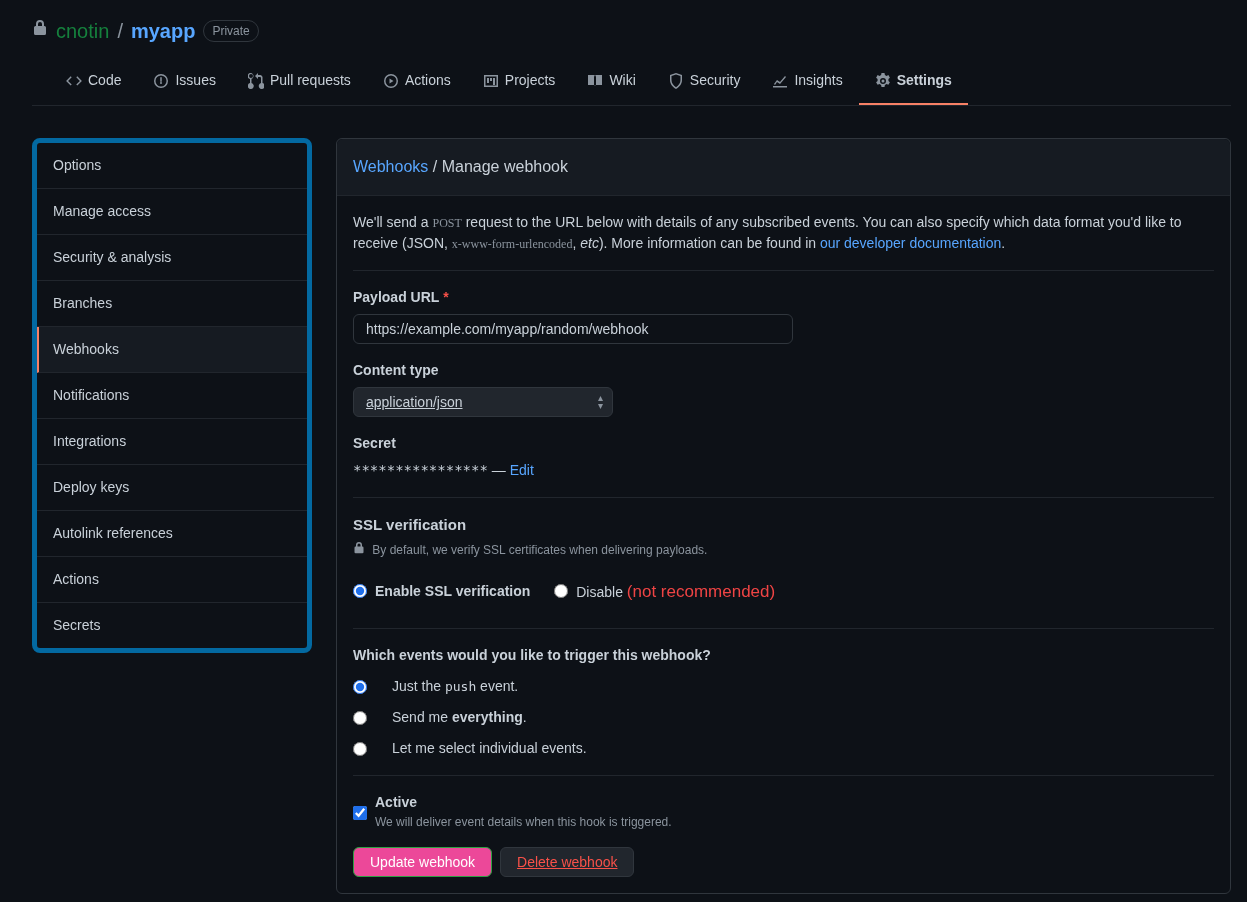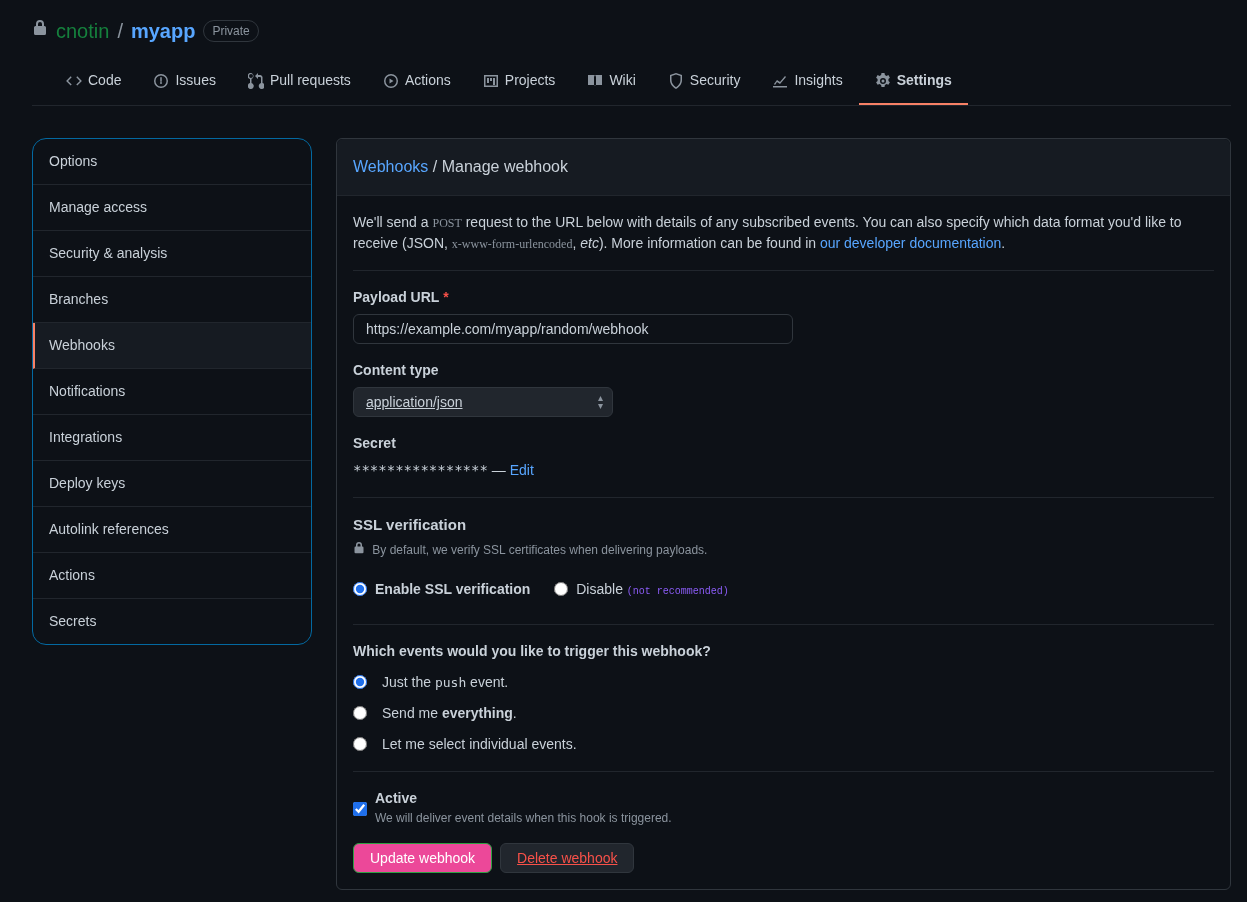--- a/index.html
+++ b/index.html
@@ -17,21 +17,21 @@
 .repo-owner { color:#15803d; font-size:20px; }
 .repo-slash { color:#8b949e; font-size:20px; }
 .repo-name { color:#58a6ff; font-size:20px; font-weight:600; }
 .priv-badge { border:1px solid #30363d; border-radius:12px; padding:1px 8px; font-size:12px; color:#8b949e; }
 .tab-nav { display:flex; gap:0; border-bottom:1px solid #21262d; padding-left:18px; }
 .tab-nav-item { display:flex; align-items:center; gap:6px; padding:8px 16px 12px; color:#c9d1d9; cursor:pointer; border-bottom:2px solid transparent; font-size:14px; }
 .tab-nav-item.selected { border-bottom-color:#f78166; font-weight:600; }
 .tab-nav-item .ic { color:#8b949e; width:16px; height:16px; display:inline-flex; }
 .layout { display:flex; gap:24px; margin-top:32px; padding:0 0 24px 0; }
 .sidebar { width:280px; flex:0 0 280px; }
-.sidemenu { border:1px solid #0369a1; border-radius:14px; overflow:hidden; }
+.sidemenu { border:5px solid #0369a1; border-radius:8px; overflow:hidden; }
 .sidemenu-item { padding:12px 16px; border-bottom:1px solid #21262d; cursor:pointer; color:#c9d1d9; }
 .sidemenu-item:last-child { border-bottom:none; }
 .sidemenu-item.active { background:#161b22; border-left:2px solid #f78166; padding-left:14px; }
 .main { flex:1; }
 .panel { border:1px solid #30363d; border-radius:6px; margin-bottom:24px; }
 .panel-head { background:#161b22; padding:16px; border-bottom:1px solid #21262d; border-radius:6px 6px 0 0; font-size:16px; }
 .panel-head a { color:#58a6ff; }
 .panel-body { padding:16px; }
 .desc { color:#c9d1d9; margin-bottom:16px; }
 .desc code { font-family:Liberation Serif, serif; font-size:12px; color:#8b949e; }
@@ -50,23 +50,23 @@
 }
 .select-caret { position:absolute; right:10px; top:50%; transform:translateY(-50%); pointer-events:none; color:#8b949e; font-size:10px; line-height:8px; }
 .secret-mask { font-family:monospace; color:#c9d1d9; }
 .section-title { font-weight:600; margin-bottom:4px; font-size:15px; }
 .subtle { color:#8b949e; font-size:12px; }
 .subtle .ic-lock { margin-right:4px; }
 .radio-row { display:flex; align-items:center; gap:8px; margin:8px 0; }
 .radio-row.inline { display:inline-flex; margin-right:20px; }
 .radio-row label { color:#c9d1d9; }
 .disable-label { color:#f85149; }
-.not-rec { color:#8b5cf6; font-size:10px;font-family:Liberation Mono, monospace; }
+.not-rec { color:#ef4444; font-size:17px; }
 .events-label { font-weight:600; margin-bottom:8px; }
-.event-opt { display:flex; align-items:center; gap:15px; margin:10px 0; }
+.event-opt { display:flex; align-items:center; gap:25px; margin:10px 0; }
 .event-opt code { font-family:ui-monospace,monospace; font-size:13px; }
 .active-row { display:flex; align-items:center; gap:8px; margin-top:8px; }
 .active-row .txt { }
 .active-row .txt .lbl { font-weight:600; }
 .active-row .txt .sm { color:#8b949e; font-size:12px; }
 .btn-row { margin-top:16px; display:flex; gap:8px; }
 .btn {
   border-radius:6px; padding:6px 16px; font-size:14px; font-weight:500;
   border:1px solid; cursor:pointer;
 }

